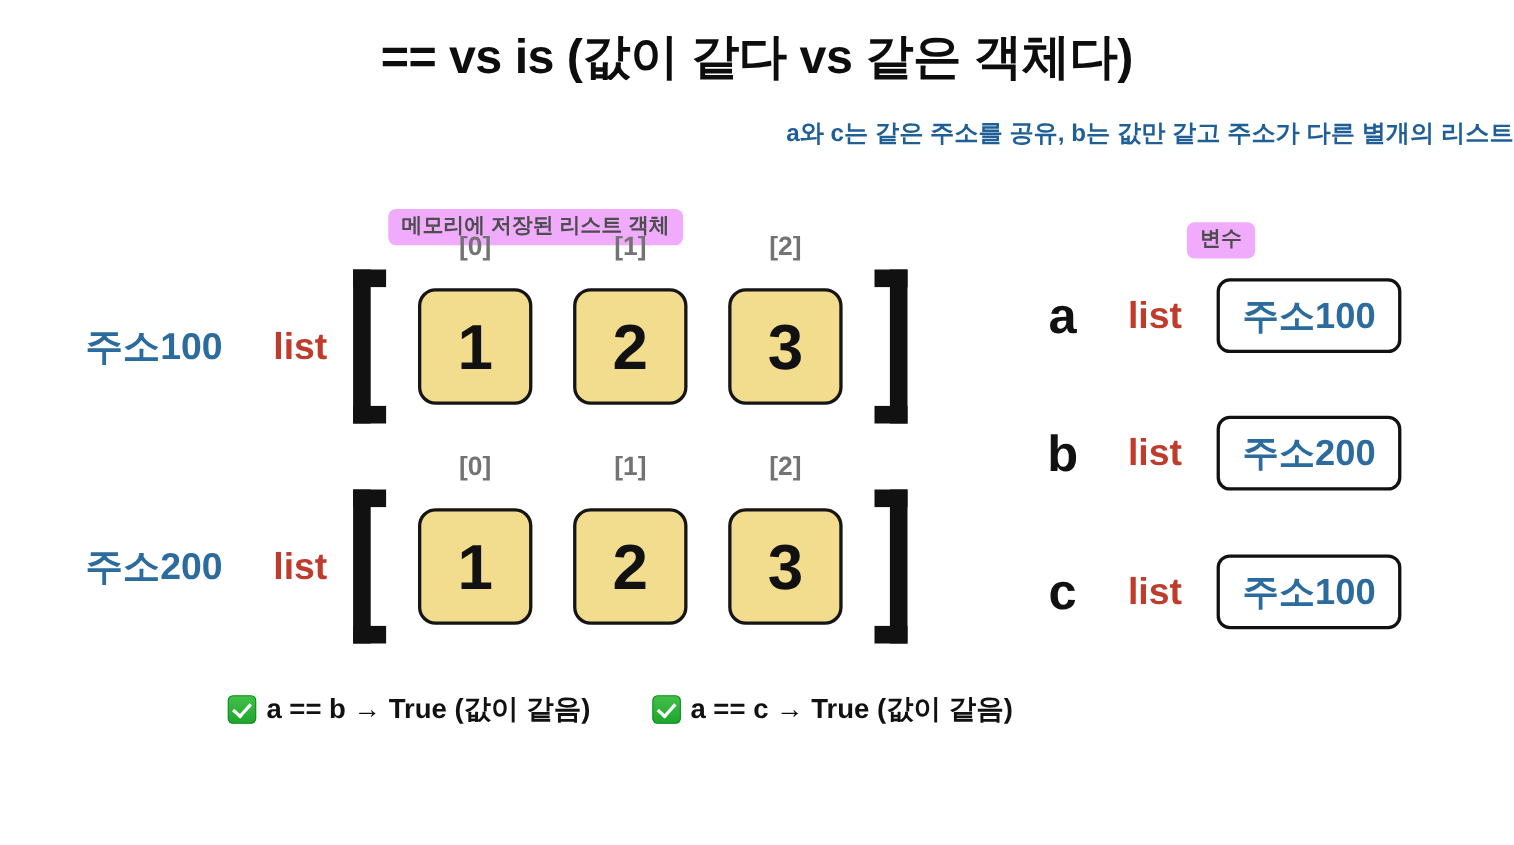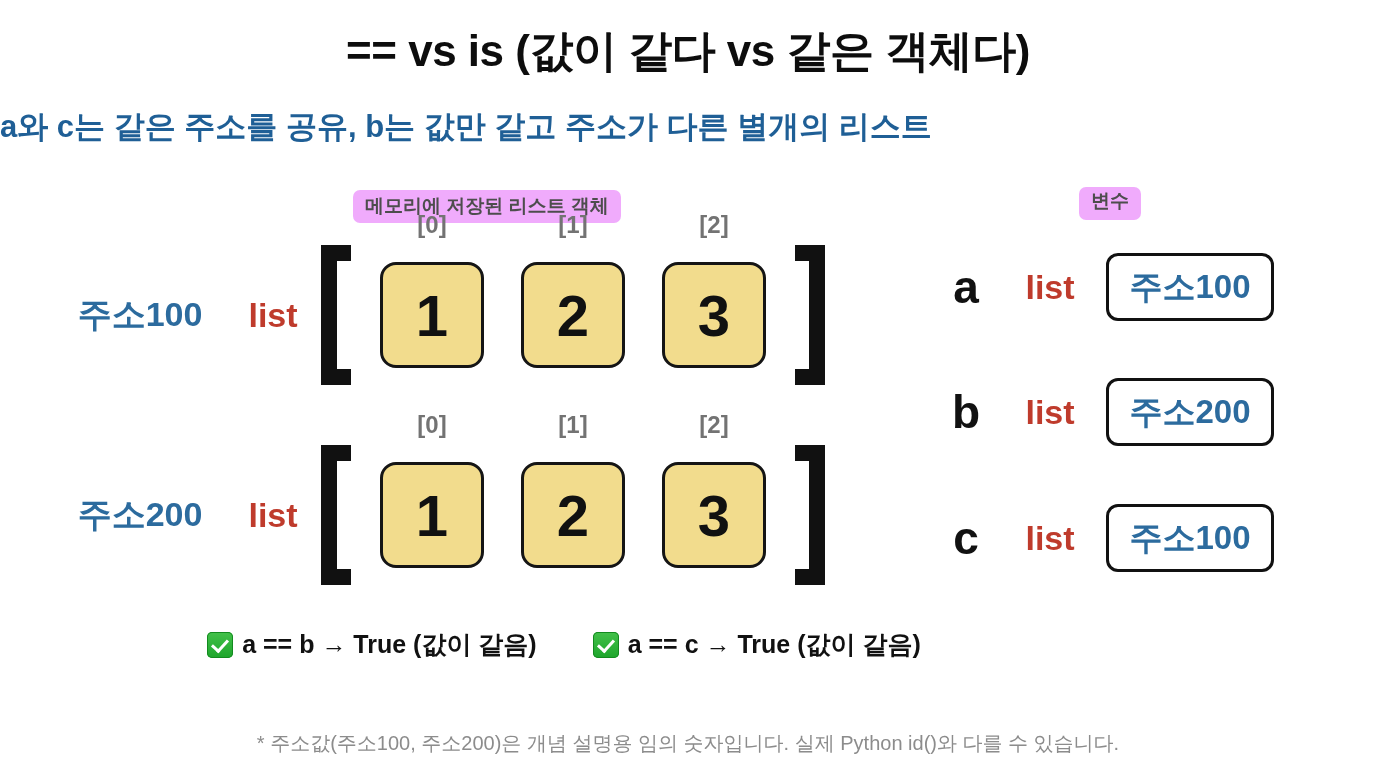--- a/index.html
+++ b/index.html
@@ -33,41 +33,41 @@
     font-weight: 800;
     letter-spacing: -0.5px;
     color: #0d0d0d;
     white-space: nowrap;
   }
   .subtitle {
     position: absolute;
     top: 106px;
     left: 0;
     width: 1376px;
-    text-align: left;
-    font-size: 31px;
+    text-align: right;
+    font-size: 22px;
     font-weight: 800;
     color: #1f5f96;
     white-space: nowrap;
   }
 
   
   .badge {
     position: absolute;
     background: #f0abfc;
     color: #4d4d4d;
     font-size: 19px;
     font-weight: 700;
     border-radius: 7px;
     padding: 5px 12px 6px 12px;
     white-space: nowrap;
     line-height: 1.15;
   }
   .badge-memory { left: 353px; top: 190px; }
-  .badge-vars   { left: 1079px; top: 187px; font-family: Liberation Mono, monospace; }
+  .badge-vars   { left: 1079px; top: 202px; }
 
   
   .mem-row {
     position: absolute;
     display: flex;
     align-items: center;
     height: 140px;
   }
   .mem-row-1 { left: 55px; top: 245px; }
   .mem-row-2 { left: 55px; top: 445px; }
@@ -339,15 +339,14 @@
       </div>
     </div>
     <div class="result-col">
       <div class="result-line">
         <span class="check"></span>
         <span>a == c → True (값이 같음)</span>
       </div>
     </div>
   </div>
 
-  <div class="footnote">* 주소값(주소100, 주소200)은 개념 설명용 임의 숫자입니다. 실제 Python id()와 다를 수 있습니다.</div>
 
 </div>
 
 </body></html>

